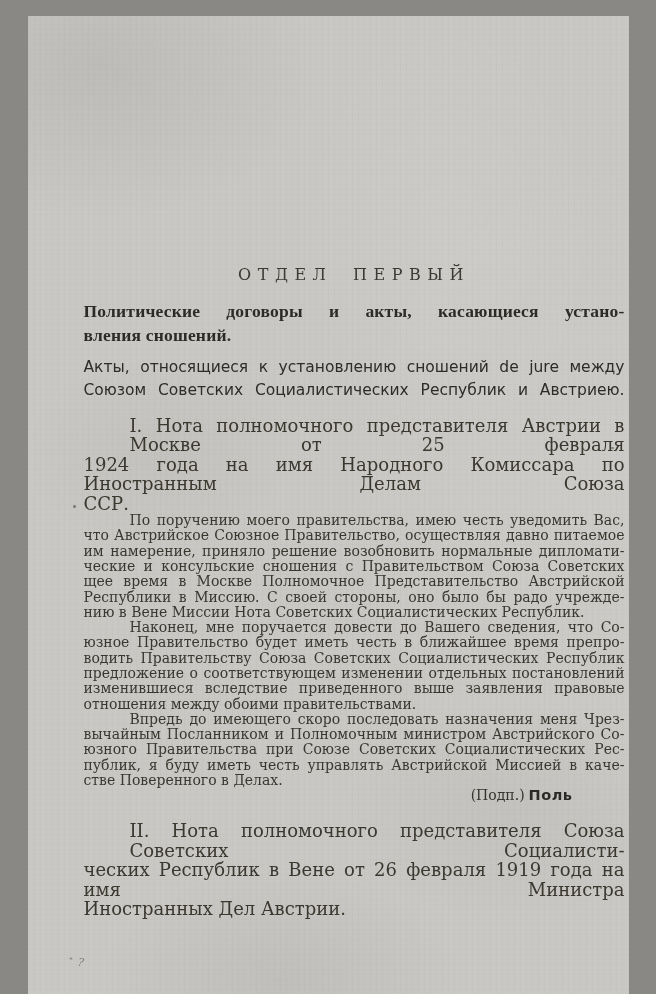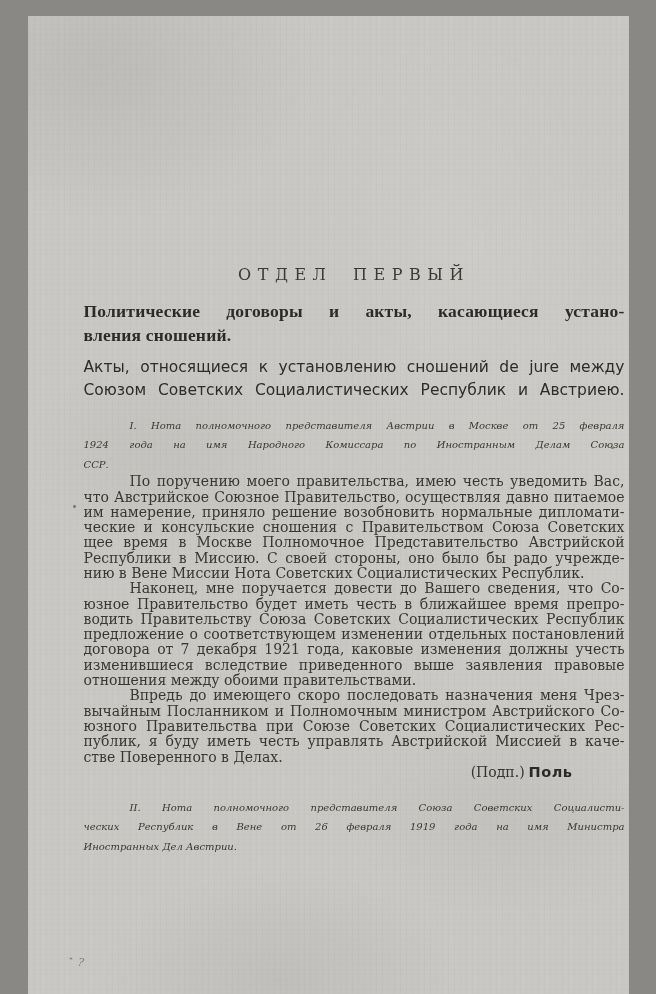--- a/index.html
+++ b/index.html
@@ -53,21 +53,21 @@
     transform:rotate(-14deg);
     box-shadow:1px 1px 0 -1px #6a6862;
   }
   .subject{
     margin-top:9px;
     font-family:"DejaVu Sans", sans-serif;font-weight:normal;
     font-size:15.5px;line-height:22.5px;color:#2e2c28;
   }
   .note-head{
     margin-top:15px;
-    font-style:italic;font-size:10px;line-height:19.4px;color:#3a382f;
+    font-size:18px;line-height:19.4px;color:#3a382f;
   }
   .body{font-size:14px;line-height:15.3px;color:#39372f;}
   .p1{margin-top:0;}
   .sig{
     margin-top:-2px;line-height:18px;font-size:14px;
     text-align:right;padding-right:52px;color:#35332d;
   }
   .sig .name{
     font-family:"DejaVu Sans", sans-serif;font-weight:bold;
     font-size:14.5px;letter-spacing:.5px;color:#2c2a26;padding-left:4px;
@@ -121,21 +121,20 @@
       <span class="ln">щее время в Москве Полномочное Представительство Австрийской</span>
       <span class="ln">Республики в Миссию. С своей стороны, оно было бы радо учрежде-</span>
       <span class="ln end">нию в Вене Миссии Нота Советских Социалистических Республик.</span>
     </div>
 
     <div class="body">
       <span class="ln ind">Наконец, мне поручается довести до Вашего сведения, что Со-</span>
       <span class="ln">юзное Правительство будет иметь честь в ближайшее время препро-</span>
       <span class="ln">водить Правительству Союза Советских Социалистических Республик</span>
       <span class="ln">предложение о соответствующем изменении отдельных постановлений</span>
-      <span class="ln">договора от 7 декабря 1921 года, каковые изменения должны учесть</span>
       <span class="ln">изменившиеся вследствие приведенного выше заявления правовые</span>
       <span class="ln end">отношения между обоими правительствами.</span>
     </div>
 
     <div class="body">
       <span class="ln ind">Впредь до имеющего скоро последовать назначения меня Чрез-</span>
       <span class="ln">вычайным Посланником и Полномочным министром Австрийского Со-</span>
       <span class="ln">юзного Правительства при Союзе Советских Социалистических Рес-</span>
       <span class="ln">публик, я буду иметь честь управлять Австрийской Миссией в каче-</span>
       <span class="ln end">стве Поверенного в Делах.</span>

